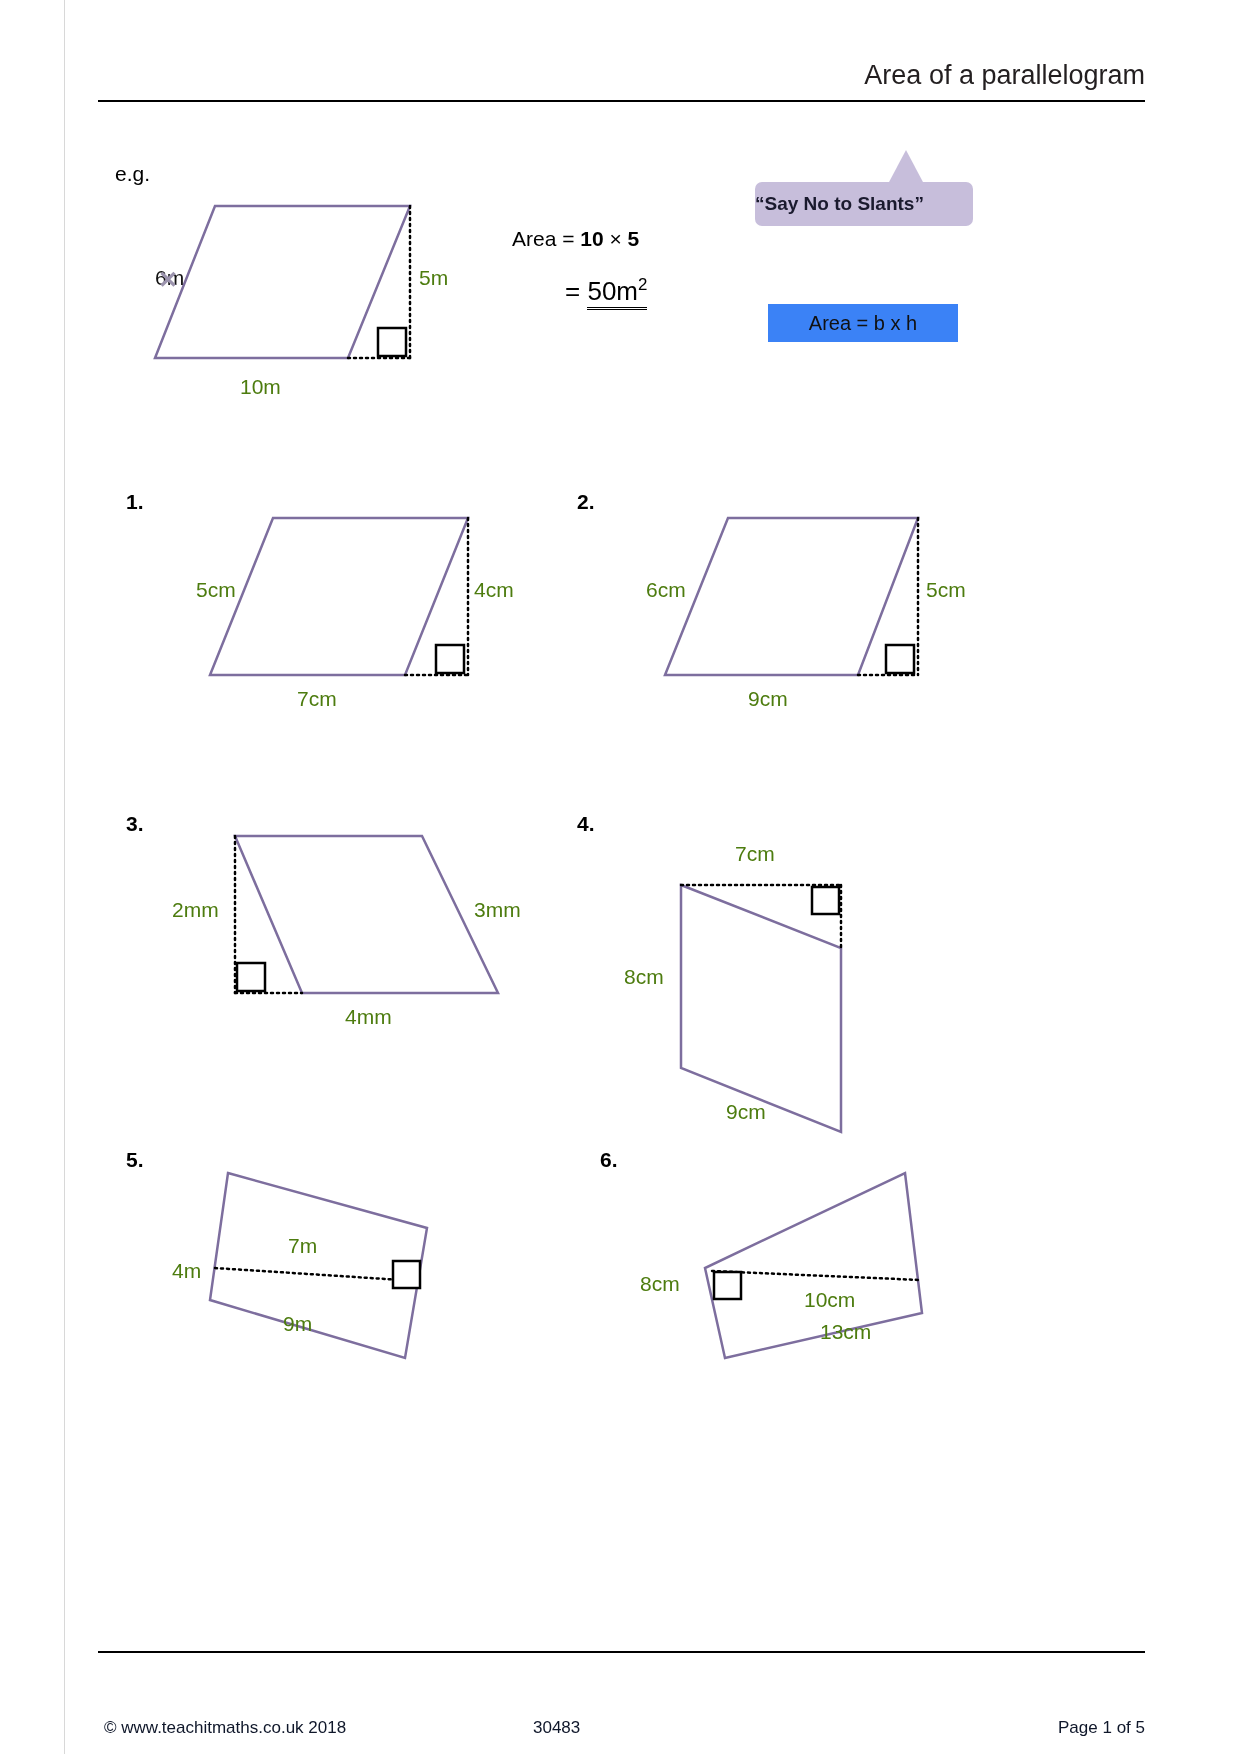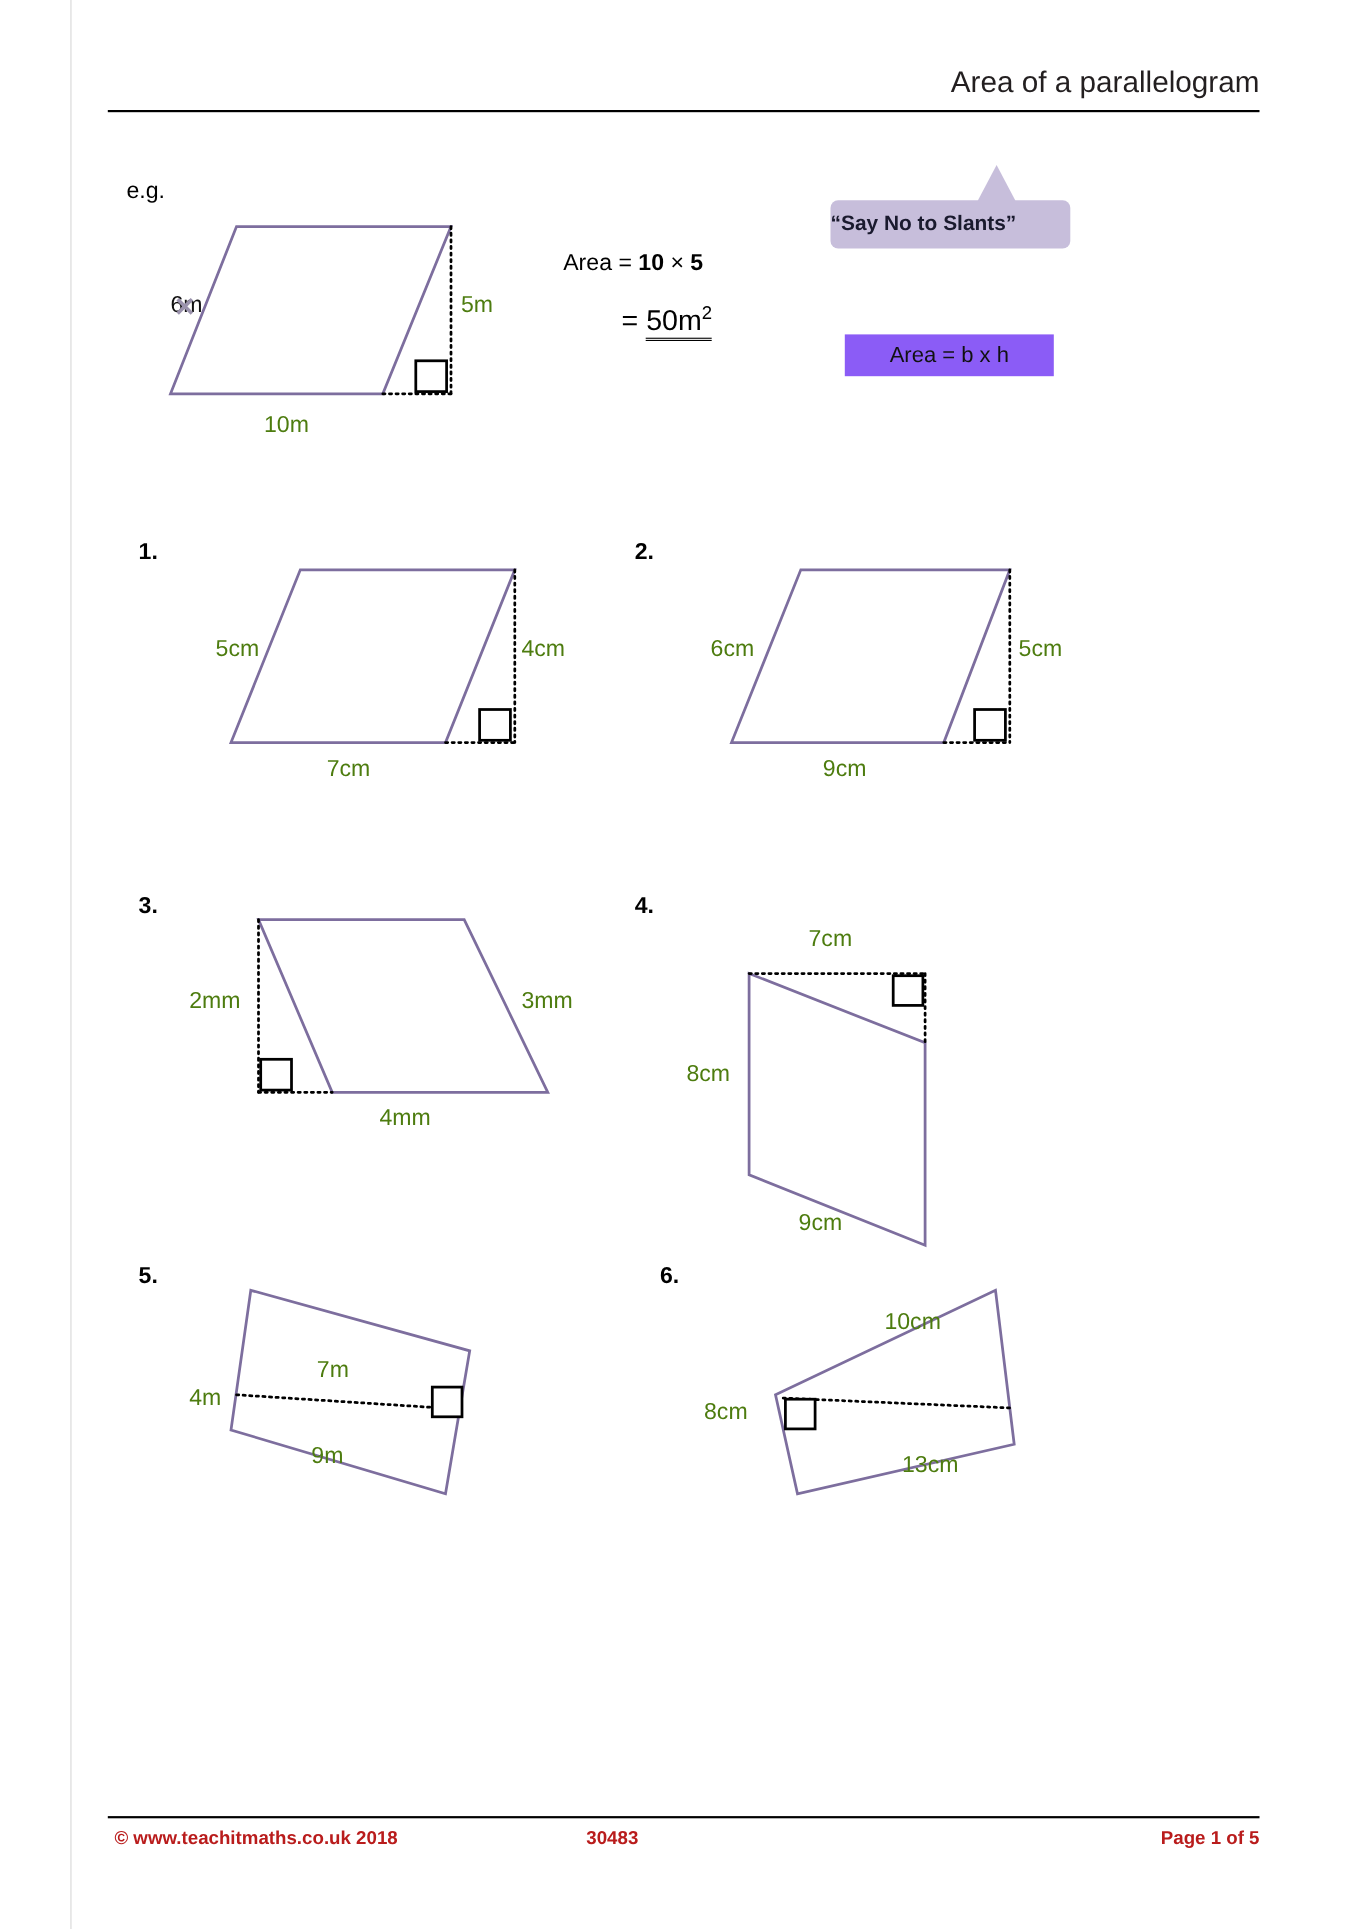--- a/index.html
+++ b/index.html
@@ -46,21 +46,21 @@
   }
   .bubble-tail{
     position:absolute;left:888px;top:150px;width:0;height:0;
     border-left:18px solid transparent;border-right:18px solid transparent;
     border-bottom:34px solid #c7bedb;
   }
 
   
   .formula-box{
     position:absolute;left:768px;top:304px;width:190px;height:38px;
-    background:#8b5cf6;
+    background:#3b82f6;
     display:flex;align-items:center;justify-content:center;
     font-size:20px;color:#111;
   }
 
   
   .calc-line1{position:absolute;left:512px;top:227px;font-size:21px;}
   .calc-line2{position:absolute;left:565px;top:275px;font-size:26px;}
   .calc-line1 b,.calc-line2 b{font-weight:bold;}
   .ul-dbl{border-bottom:3px double #000;padding-bottom:1px;}
   sup{font-size:0.65em;vertical-align:super;}
@@ -79,21 +79,21 @@
   .cross{
     position:absolute;font-size:24px;color:#9b93ad;font-weight:bold;
     line-height:1;
   }
 
   
   .footer-rule{
     position:absolute;left:98px;top:1651px;width:1047px;height:0;
     border-top:2px solid #000;
   }
-  .footer{position:absolute;top:1661px;font-size:17px;color:#b91c1c;font-weight:bold;}
+  .footer{position:absolute;top:1718px;font-size:17px;color:#0f172a;}
   #footer-copyright{left:104px;}
   #footer-code{left:533px;}
   #footer-page{left:1145px;transform:translateX(-100%);}
 
   
   .margin-line{
     position:absolute;left:64px;top:0;width:0;height:1754px;
     border-left:1px solid #d8d8d8;
   }
 </style>
@@ -206,21 +206,21 @@
 
   <div class="qnum" style="left:600px;top:1148px;">6.</div>
   <div class="fig" style="left:700px;top:1168px;">
     <svg width="230" height="200" viewBox="0 0 230 200">
       <polygon points="205,5 222,145 25,190 5,100" fill="none" stroke="#7d6e9e" stroke-width="2.5"></polygon>
       <line x1="12" y1="103" x2="220" y2="112" stroke="#000" stroke-width="2.5" stroke-dasharray="2,4" stroke-linecap="round"></line>
       <rect x="14" y="104" width="27" height="27" fill="#fff" stroke="#000" stroke-width="2.5"></rect>
     </svg>
   </div>
   <div class="mlabel" style="left:640px;top:1272px;">8cm</div>
-  <div class="mlabel" style="left:804px;top:1190px;">10cm</div>
+  <div class="mlabel" style="left:804px;top:1288px;">10cm</div>
   <div class="mlabel" style="left:820px;top:1320px;">13cm</div>
 
   <div class="footer-rule"></div>
   <div class="footer" id="footer-copyright">© www.teachitmaths.co.uk 2018</div>
   <div class="footer" id="footer-code">30483</div>
   <div class="footer" id="footer-page">Page 1 of 5</div>
 
 </div>
 
 </body></html>

